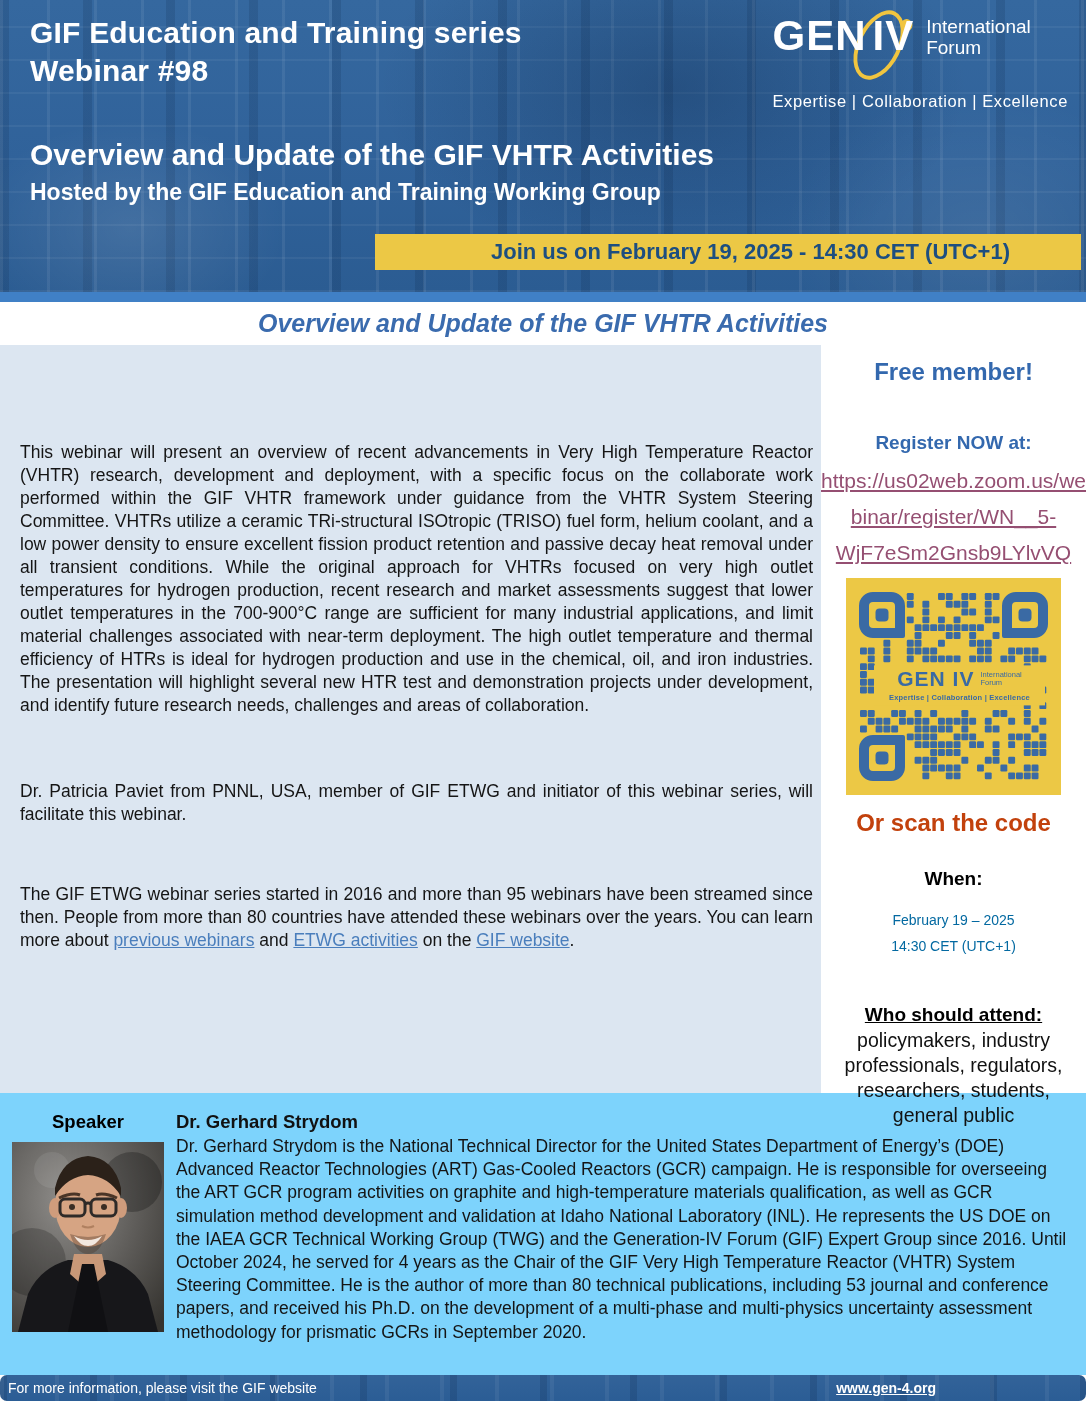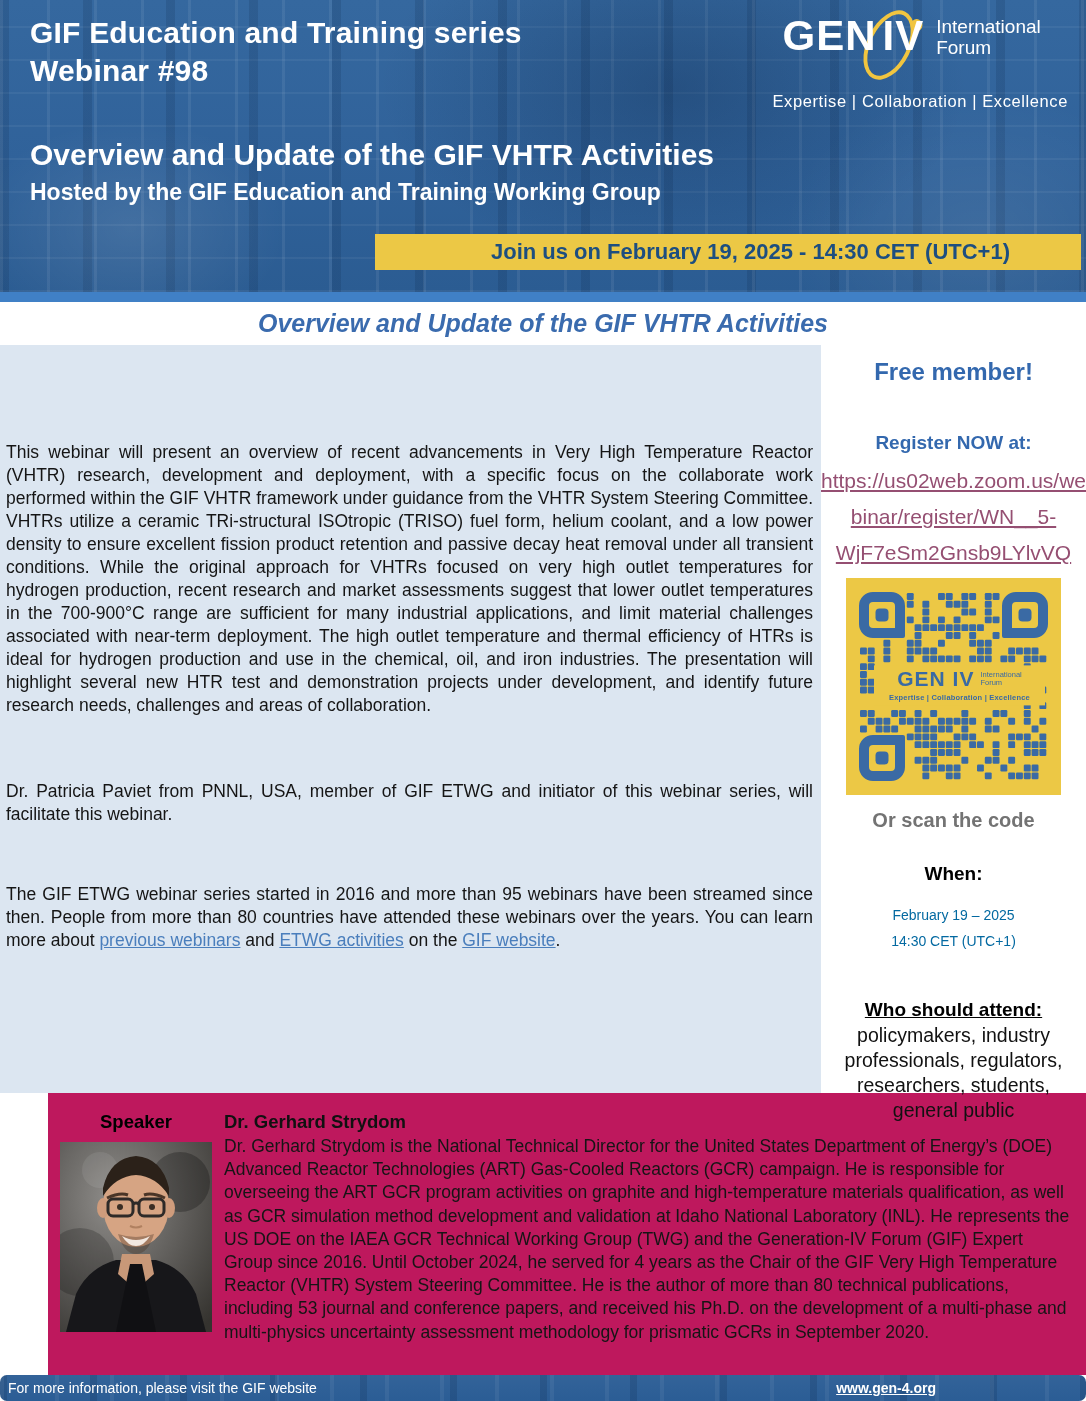--- a/index.html
+++ b/index.html
@@ -20,46 +20,46 @@
       font-size:30px;line-height:38px;letter-spacing:0.2px;}
   .hero-titles{position:absolute;left:30px;top:138px;color:#fff;}
   .hero-main{font-weight:bold;font-size:30px;line-height:34px;}
   .hero-sub{font-weight:bold;font-size:23px;line-height:30px;margin-top:5px;}
   .hero-banner{position:absolute;left:375px;right:5px;top:234px;height:36px;background:#ecc845;
       color:#1d4e80;font-weight:bold;font-size:22px;line-height:36px;text-align:center;padding-left:45px;}
 
   
   .logo{position:absolute;right:18px;top:14px;color:#fff;text-align:left;}
   .logo-top{display:flex;align-items:flex-start;}
-  .logo-gen{font-weight:bold;font-size:42px;line-height:44px;letter-spacing:1px;z-index:1;margin-left:10px;}
+  .logo-gen{font-weight:bold;font-size:42px;line-height:44px;letter-spacing:1px;z-index:1;}
   .logo-oval{display:inline-block;width:36px;height:66px;border:4px solid #f1c53f;border-radius:50%;
       transform:rotate(26deg);margin:-6px -28px 0 -10px;position:relative;z-index:0;}
   .logo-dot{position:absolute;top:-3px;right:-4px;width:12px;height:12px;background:#f1c53f;border-radius:50%;}
   .logo-iv{font-weight:bold;font-size:42px;line-height:44px;letter-spacing:1px;z-index:1;}
   .logo-forum{font-size:19px;line-height:21px;margin-left:12px;margin-top:2px;}
   .logo-tagline{font-size:16.5px;letter-spacing:0.6px;margin-top:10px;white-space:nowrap;}
 
   
   .section-title{height:43px;display:flex;align-items:center;justify-content:center;background:#fff;
       color:#3a6bae;font-weight:bold;font-style:italic;font-size:25px;}
 
   
   .content{display:flex;height:748px;background:#fff;}
-  .main-panel{width:848px;background:#dce6f1;box-sizing:border-box;padding:96px 8px 0 6px;}
+  .main-panel{width:848px;background:#dce6f1;box-sizing:border-box;padding:96px 8px 0 20px;}
   .main-panel p{margin:0;font-size:17.5px;line-height:23px;text-align:justify;color:#151515;}
   .p1{margin-bottom:63px !important;}
   .p2{margin-bottom:57px !important;}
   .blink{color:#4a7ebc;text-decoration:underline;cursor:pointer;}
 
   .sidebar{flex:1;background:#fff;text-align:center;box-sizing:border-box;padding-top:13px;}
   .free{color:#3368ae;font-weight:bold;font-size:24px;}
   .register{color:#3368ae;font-weight:bold;font-size:19px;margin-top:46px;}
   .reglink{margin-top:9px;font-size:21px;line-height:36px;color:#954f72;}
   .reglink span{display:block;text-decoration:underline;cursor:pointer;}
-  .scan{color:#737373;font-weight:bold;font-size:20px;margin-top:14px;}
+  .scan{color:#c2410c;font-weight:bold;font-size:24px;margin-top:14px;}
   .when-label{color:#000;font-weight:bold;font-size:19px;margin-top:31px;}
   .when-date{color:#0369a1;font-size:14px;line-height:26px;margin-top:17px;}
   .attend-label{color:#000;font-weight:bold;font-size:19px;margin-top:45px;text-decoration:underline;}
   .attend-text{color:#111;font-size:19.5px;line-height:25px;margin-top:2px;padding:0 2px;}
 
   
   .qr{position:relative;width:215px;height:217px;margin:7px auto 0;background:#ecc845;}
   .qr-cells{position:absolute;left:14px;top:15px;width:187px;height:187px;}
   .qr-cells rect{fill:#3a6aa4;}
   .qr-finder{position:absolute;width:46px;height:46px;border:10px solid #3a6aa4;box-sizing:border-box;
@@ -70,21 +70,21 @@
   .qr-finder.tr{right:13px;top:14px;border-radius:14px 14px 14px 2px;}
   .qr-finder.bl{left:13px;bottom:14px;border-radius:14px 2px 14px 14px;}
   .qr-center{position:absolute;left:28px;right:16px;top:50%;transform:translateY(-54%);
       background:#ecc845;color:#3a6aa4;padding:2px 0 3px;}
   .qr-logo-row{display:flex;align-items:center;justify-content:center;gap:6px;}
   .qr-gen{font-weight:bold;font-size:21px;letter-spacing:1px;}
   .qr-intl{font-size:7.5px;line-height:8px;text-align:left;}
   .qr-tag{font-size:7.5px;font-weight:bold;margin-top:2px;letter-spacing:0.2px;}
 
   
-  .speaker{display:flex;height:282px;box-sizing:border-box;padding:18px 10px 0 0;background:#be185d;margin-left:48px;}
+  .speaker{display:flex;height:282px;box-sizing:border-box;padding:18px 10px 0 0;background:#7dd3fc;}
   .speaker-left{width:176px;text-align:center;flex-shrink:0;}
   .speaker-label{font-weight:bold;font-size:18.5px;color:#000;}
   .photo{width:152px;height:190px;margin:9px auto 0;display:block;}
   .speaker-right{flex:1;padding-right:4px;}
   .speaker-name{font-weight:bold;font-size:18.5px;color:#111;}
   .speaker-bio{font-size:17.5px;line-height:23.2px;color:#151515;margin-top:2px;}
 
   
   .footer{position:absolute;left:0;right:0;bottom:0;height:26px;
       background:

